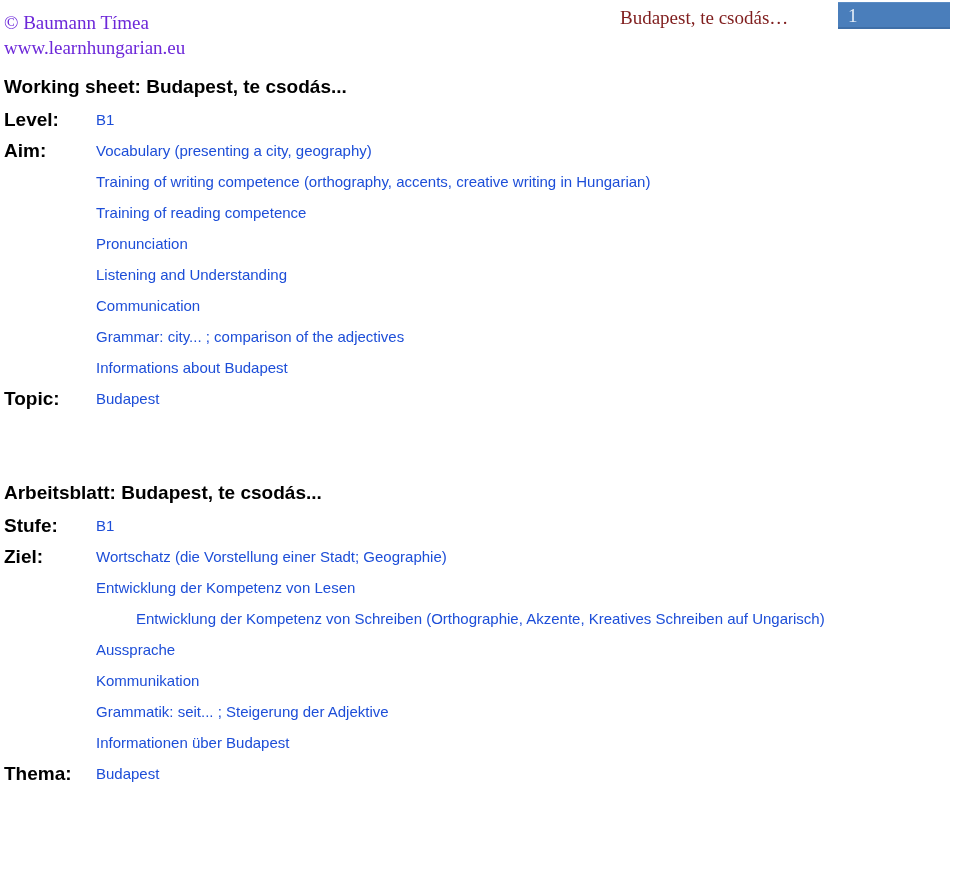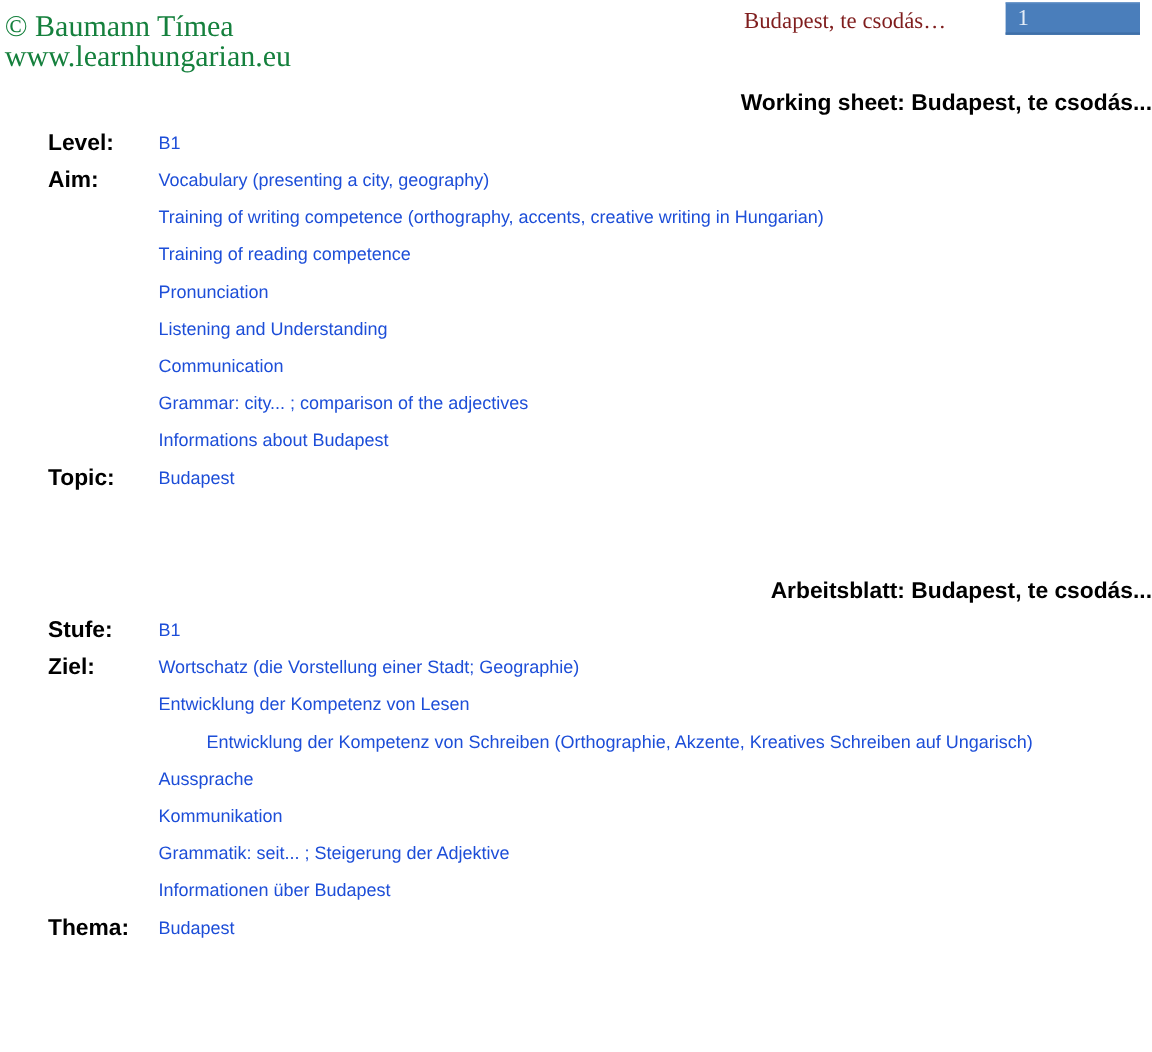--- a/index.html
+++ b/index.html
@@ -22,23 +22,23 @@
     left: 0;
     top: 0;
     width: 960px;
     height: 56px;
   }
   .copyright-block {
     position: absolute;
     left: 4px;
     top: 10px;
     font-family: "Liberation Serif", serif;
-    font-size: 25px;
+    font-size: 19px;
     line-height: 25px;
-    color: #15803d;
+    color: #6d28d9;
     white-space: nowrap;
   }
   .copyright-line { display: block; }
   .header-doc-title {
     position: absolute;
     left: 620px;
     top: 6px;
     font-family: "Liberation Serif", serif;
     font-size: 19px;
     line-height: 23px;
@@ -74,30 +74,28 @@
   }
   .section.en { top: 72px; }
   .section.de { top: 478px; }
 
   .section-title {
     font-size: 19px;
     font-weight: bold;
     line-height: 30px;
     margin: 0 0 2px 4px;
     white-space: nowrap;
-    text-align: right;
   }
 
   .rows { position: relative; }
 
   .row {
     display: flex;
     align-items: flex-start;
     min-height: 31px;
-    padding-left: 36px;
   }
   .row-label {
     flex: 0 0 96px;
     padding-left: 4px;
     box-sizing: border-box;
     font-size: 19px;
     font-weight: bold;
     line-height: 31px;
     white-space: nowrap;
   }

